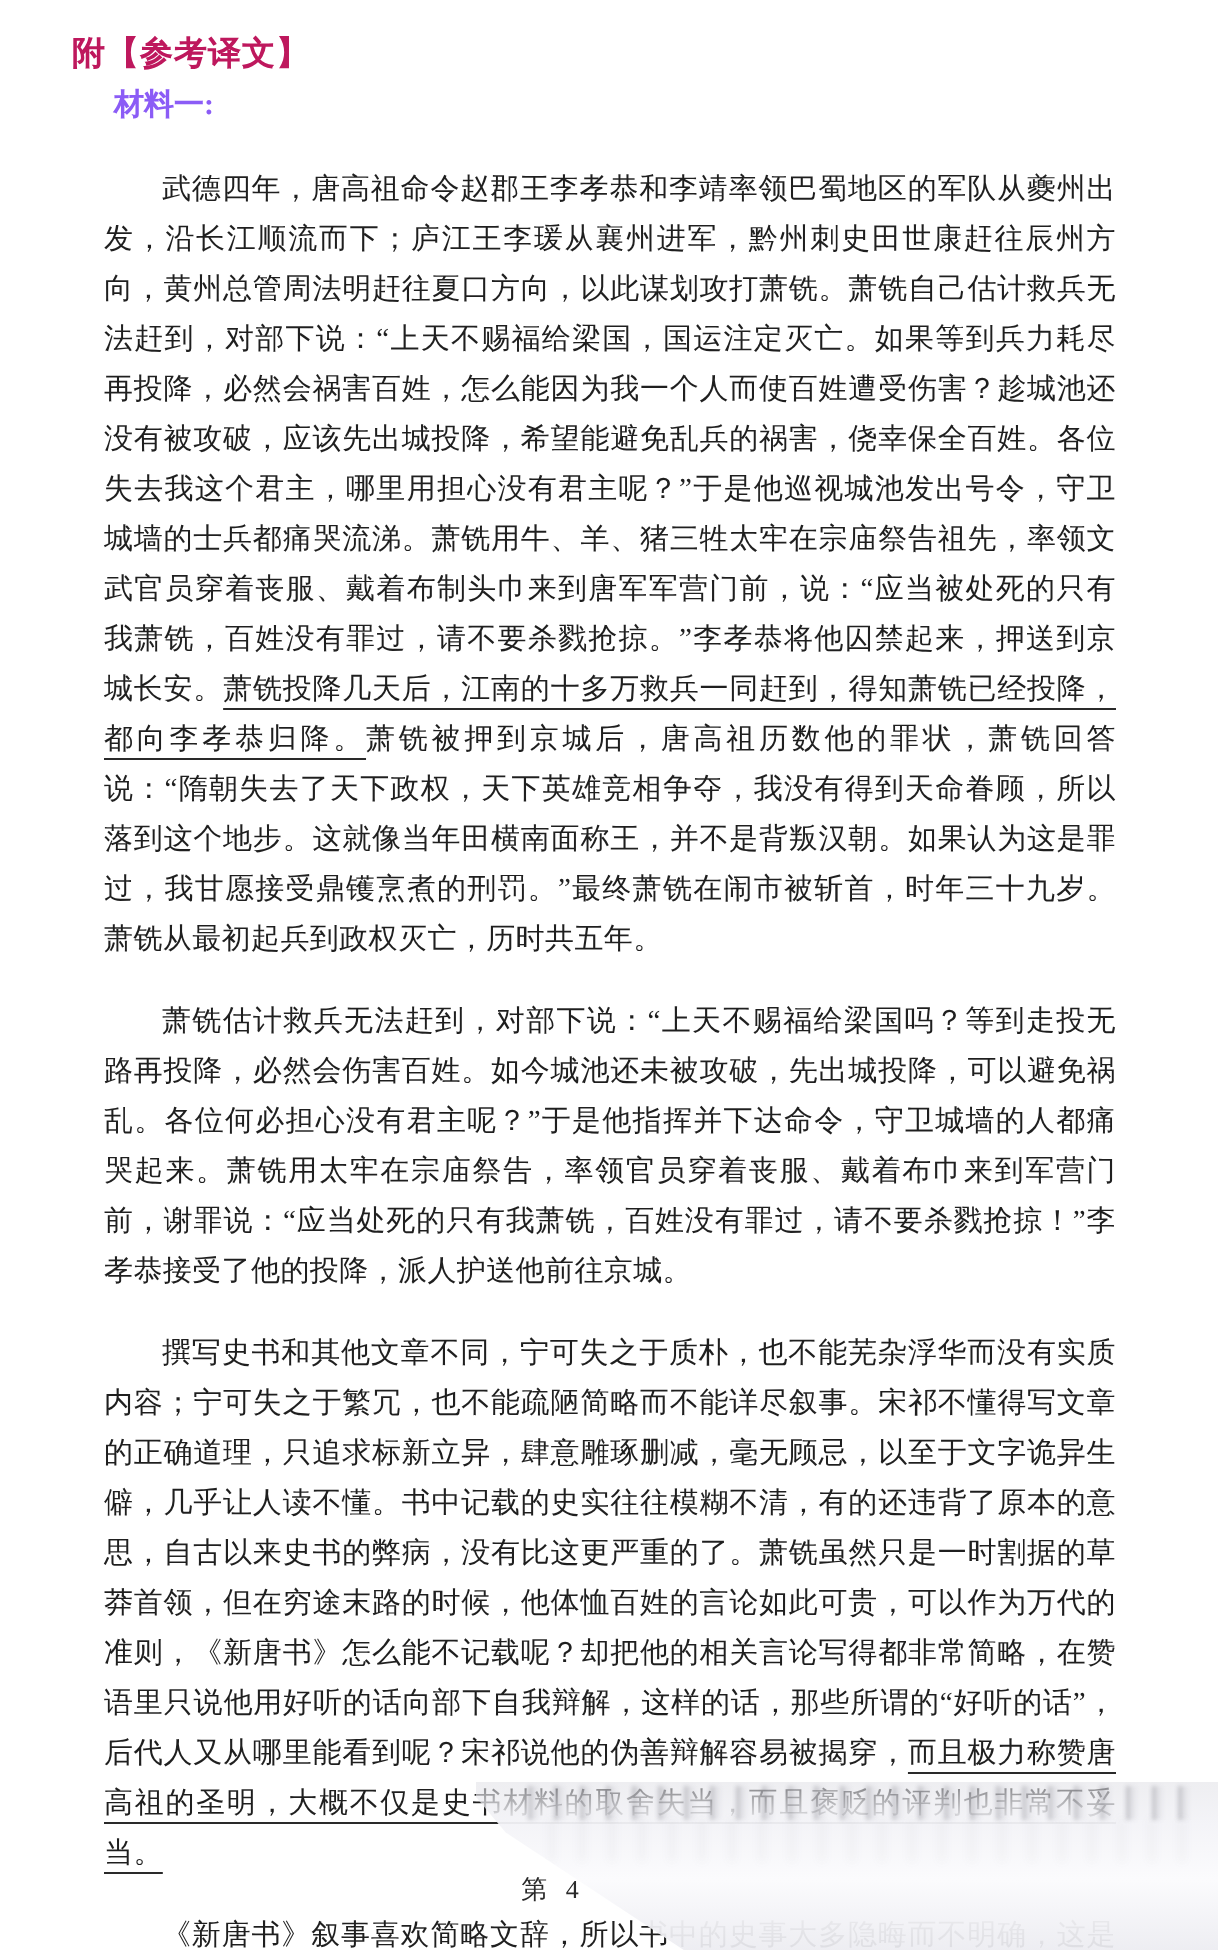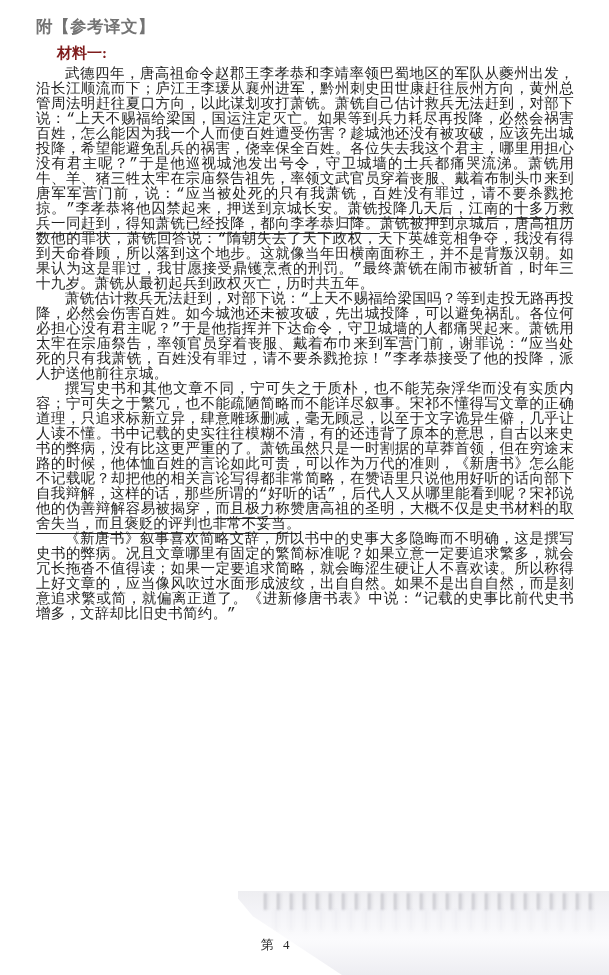--- a/index.html
+++ b/index.html
@@ -1,25 +1,25 @@
 <!DOCTYPE html>
 <html><head>
 <meta charset="utf-8">
 <style>
   html,body{margin:0;padding:0;background:#ffffff;}
   body{width:609px;height:975px;position:relative;overflow:hidden;
        font-family:"Liberation Serif","DejaVu Serif",serif;}
   .page{position:absolute;inset:0;background:#ffffff;
         padding:13px 35px 0 36px;box-sizing:border-box;}
-  .doc-title{font-size:16.5px;font-weight:bold;color:#737373;
+  .doc-title{font-size:16.5px;font-weight:bold;color:#be185d;
              line-height:27px;margin:0;letter-spacing:.5px;}
-  .mat-heading{font-size:15px;font-weight:bold;color:#7f1d1d;
+  .mat-heading{font-size:15px;font-weight:bold;color:#8b5cf6;
                line-height:26.5px;margin:0;padding-left:21px;}
-  .para{font-size:14.5px;color:#1f1f1f;line-height:15px;margin:0;
-        text-align:justify;text-indent:2em;letter-spacing:.2px;font-family:Liberation Mono, monospace;}
+  .para{font-size:14.5px;color:#1f1f1f;line-height:25px;margin:16px;
+        text-align:justify;text-indent:2em;letter-spacing:.2px;}
   .seg{color:#1f1f1f;}
   .seg.u{text-decoration:underline;text-underline-offset:5px;
          text-decoration-thickness:1px;text-decoration-color:#2a2a2a;}
   .page-footer{position:absolute;left:0;width:609px;top:936px;
                text-align:center;font-size:13px;color:#2a2a2a;
                letter-spacing:3px;transform:translateX(-28px);}
   
   .smudge{position:absolute;left:238px;top:891px;width:371px;height:84px;
           clip-path:polygon(0 0,100% 0,100% 100%,28% 100%,4% 30%,0 9%);
           background:linear-gradient(to bottom,

